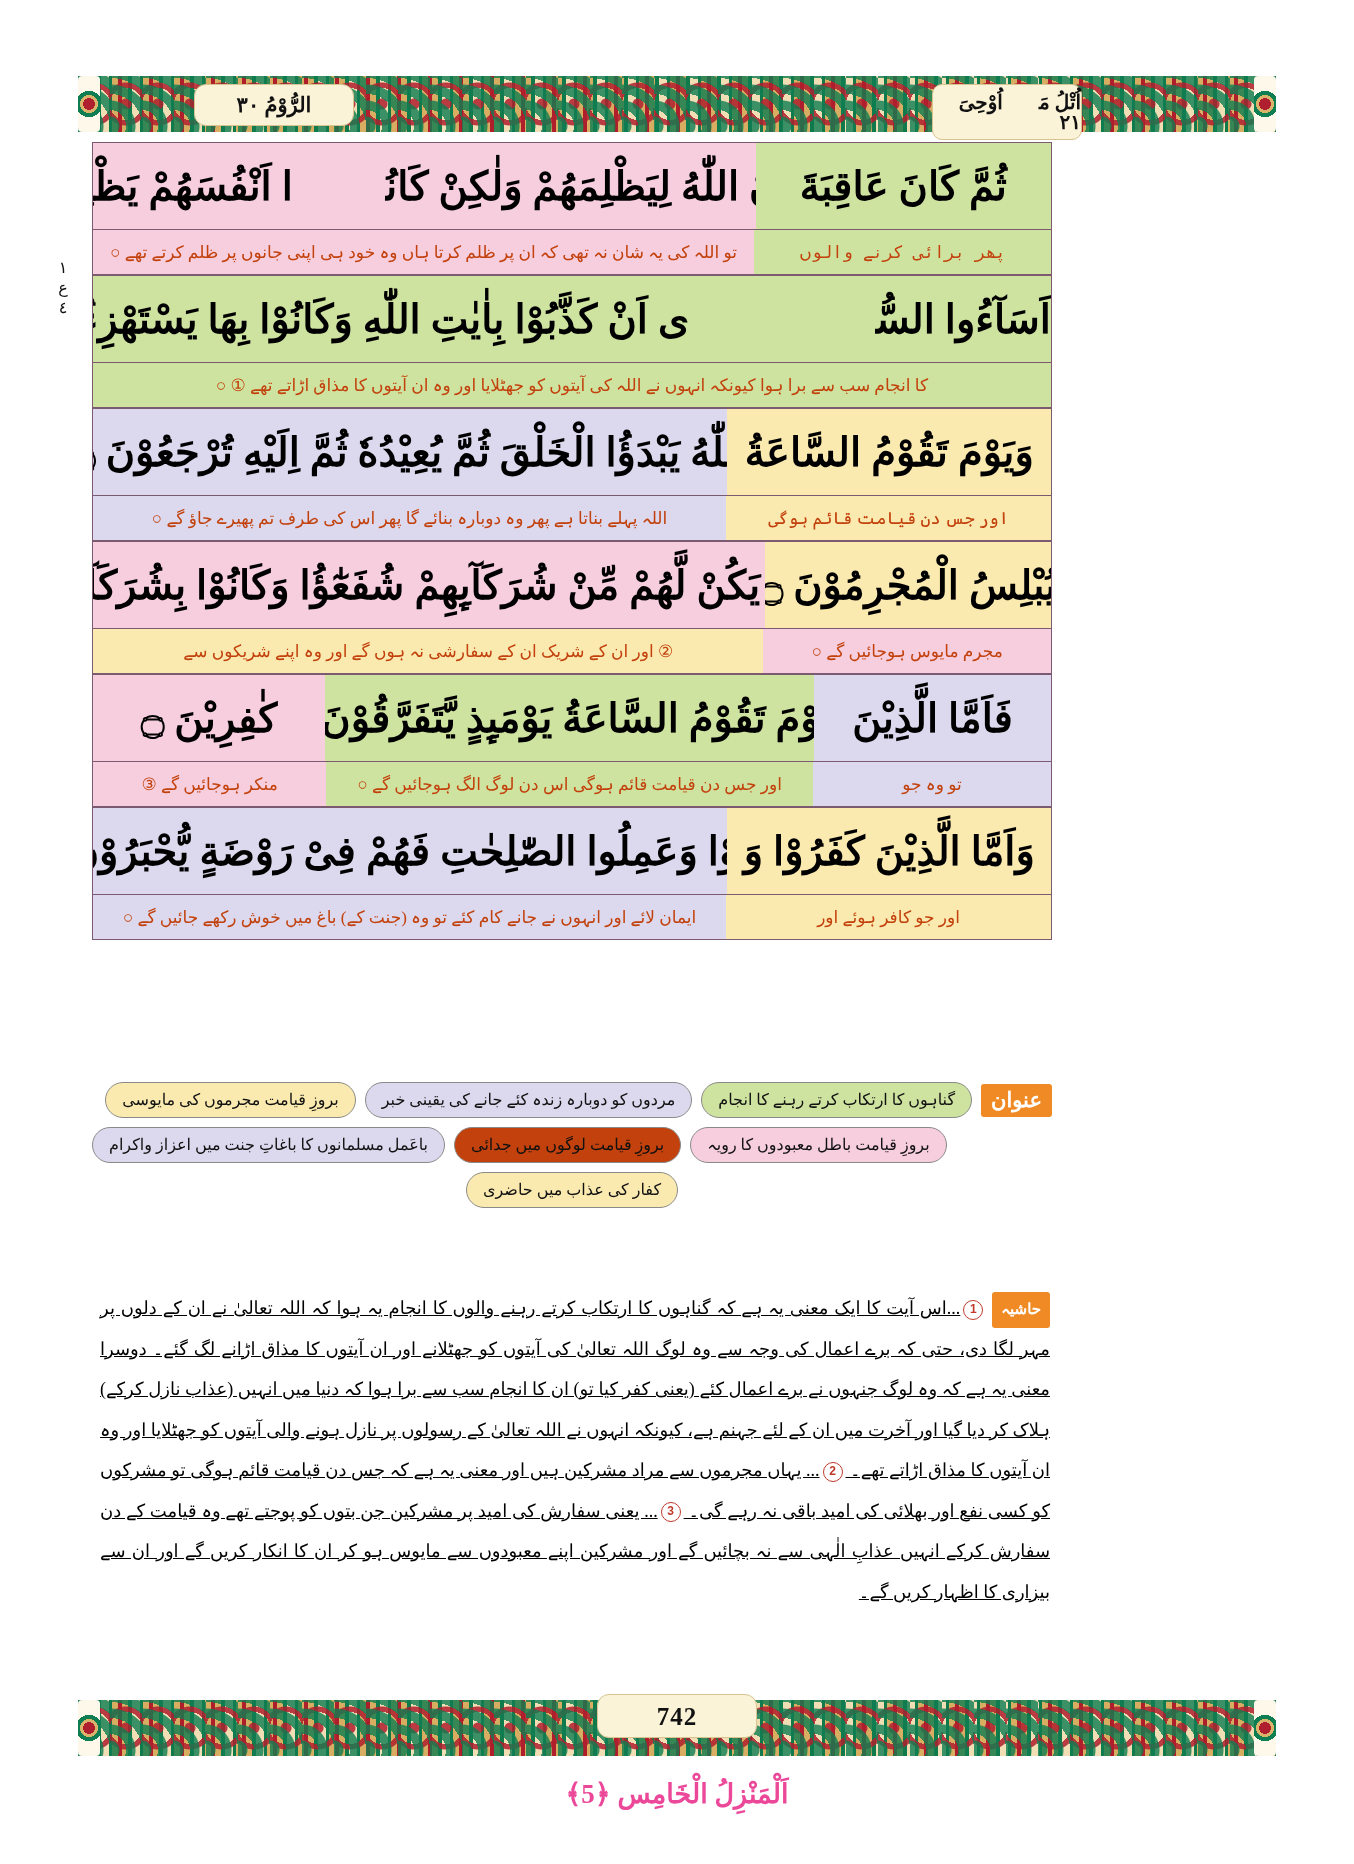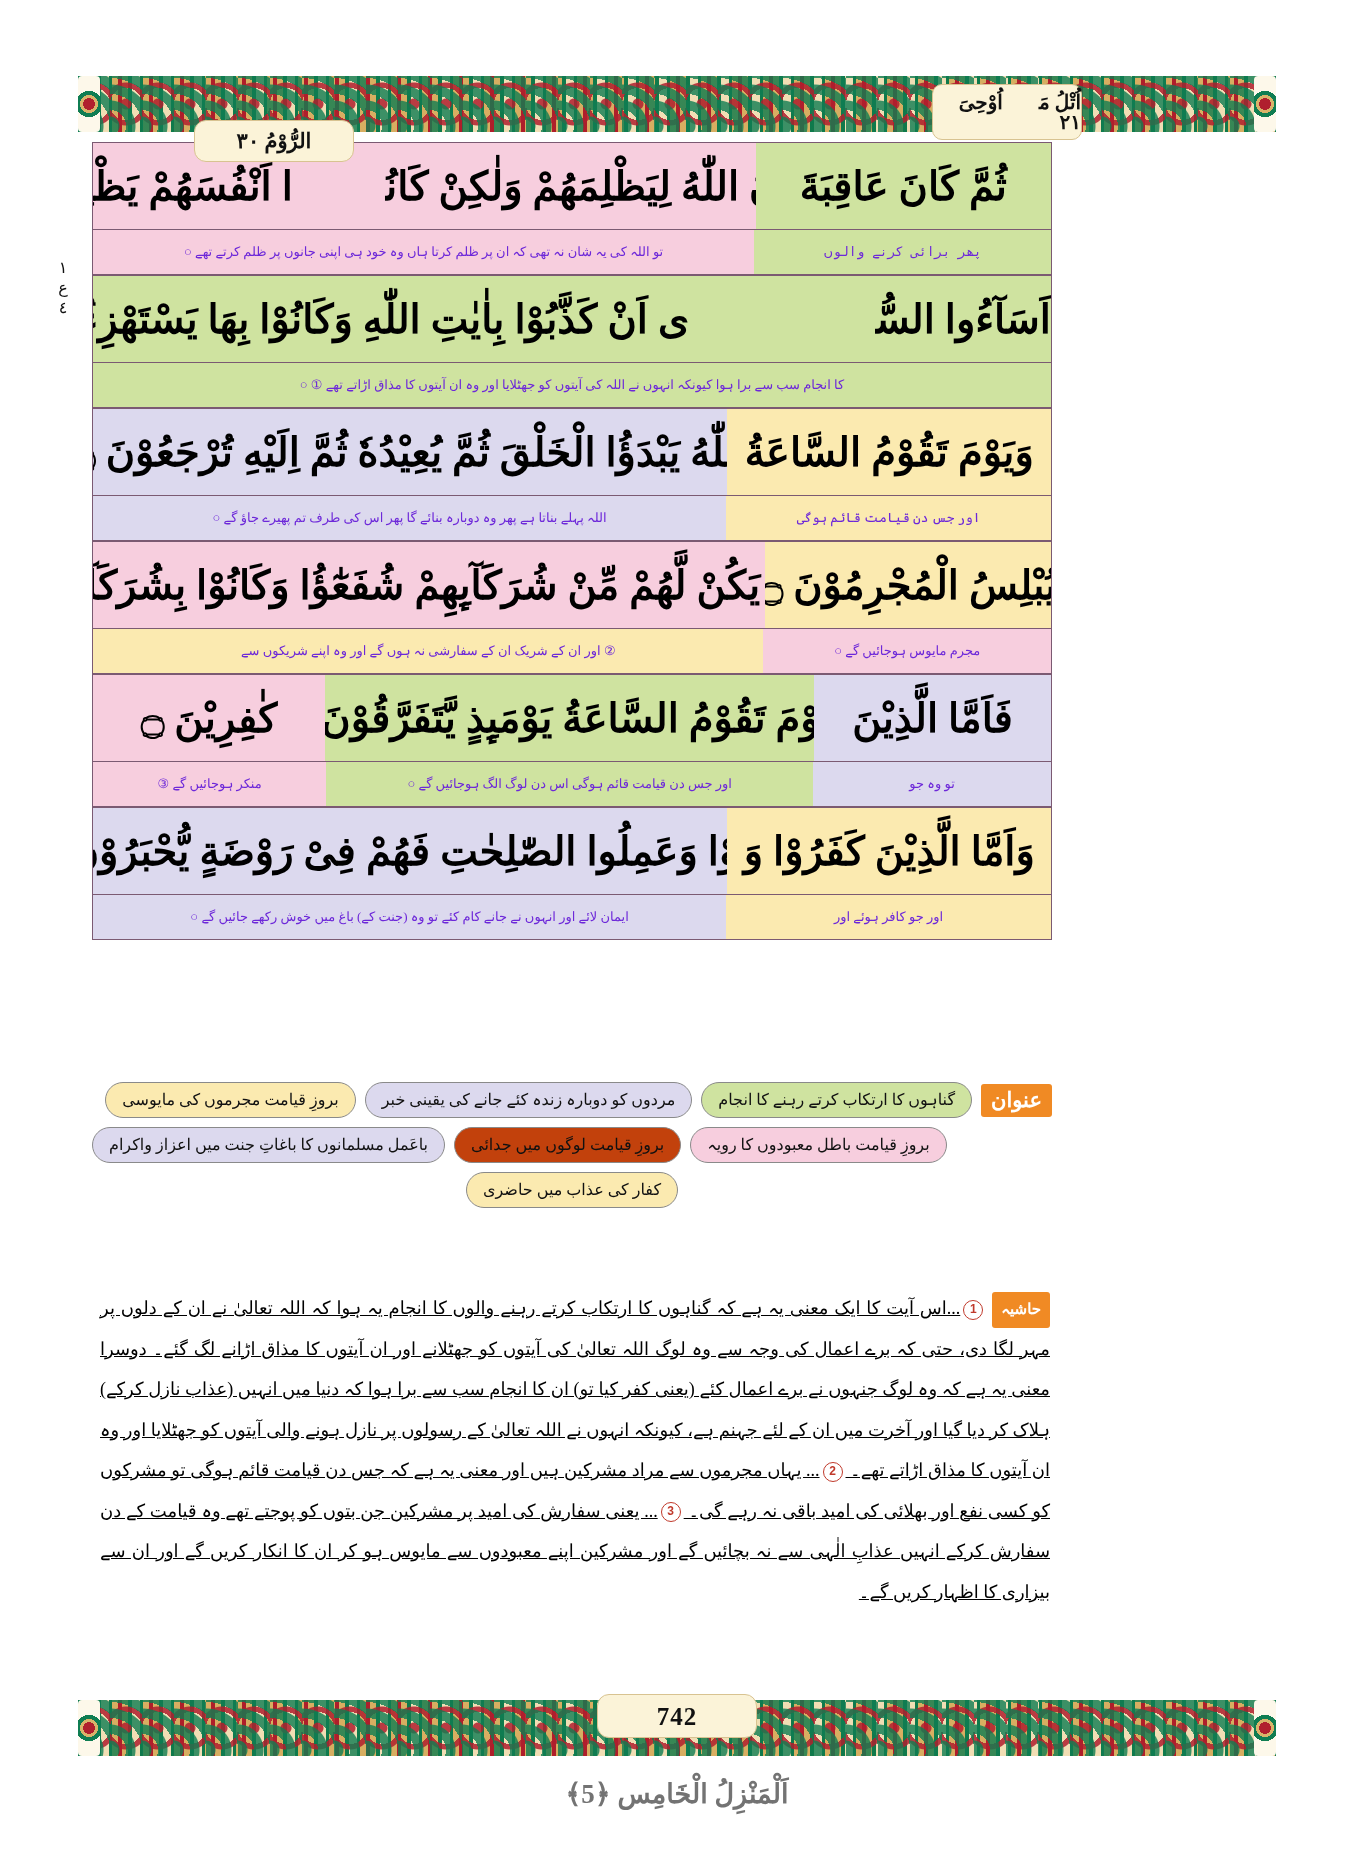--- a/index.html
+++ b/index.html
@@ -76,21 +76,21 @@
     align-items: center;
     justify-content: center;
     direction: rtl;
     font-family: "Liberation Serif", "DejaVu Serif", serif;
     color: #111;
     z-index: 5;
     line-height: 1;
   }
   #surah-cartouche {
     top: 84px; right: 1000px; width: 160px; height: 42px;
-    font-size: 21px; font-weight: bold; margin-top: 36px;
+    font-size: 21px; font-weight: bold;
   }
   #para-cartouche {
     top: 84px; right: 272px; width: 150px; height: 56px;
     font-size: 20px; font-weight: bold; border-radius: 10px;
   }
   #page-cartouche {
     top: 1694px; left: 597px; width: 160px; height: 44px;
     font-size: 25px; font-weight: bold; direction: ltr;
     letter-spacing: 1px;
   }
@@ -141,22 +141,22 @@
     color: #000;
     padding: 6px 4px;
     min-height: 86px;
     letter-spacing: -1px;
   }
   .urdu-row {
     border-bottom: 2px solid #7b5a72;
   }
   .urdu-row .seg {
     font-family: "Liberation Serif", "DejaVu Serif", serif;
-    font-size: 13px;
-    color: #6d28d9;
+    font-size: 17px;
+    color: #c2410c;
     padding: 5px 6px;
     min-height: 44px;
   }
 
   
   .topics {
     position: absolute;
     left: 92px;
     top: 1082px;
     width: 960px;
@@ -237,21 +237,21 @@
   
   .manzil {
     position: absolute;
     top: 1778px;
     left: 0; right: 0;
     text-align: center;
     direction: rtl;
     font-family: "Liberation Serif", "DejaVu Serif", serif;
     font-size: 27px;
     font-weight: bold;
-    color: #737373;
+    color: #ec4899;
   }
 </style>
 </head>
 <body>
 
 <div class="page">
 
   <div class="ornament-band band-top"></div>
   <div class="band-edge" style="top:76px; left:78px;"></div>
   <div class="band-edge" style="top:76px; left:1254px;"></div>

